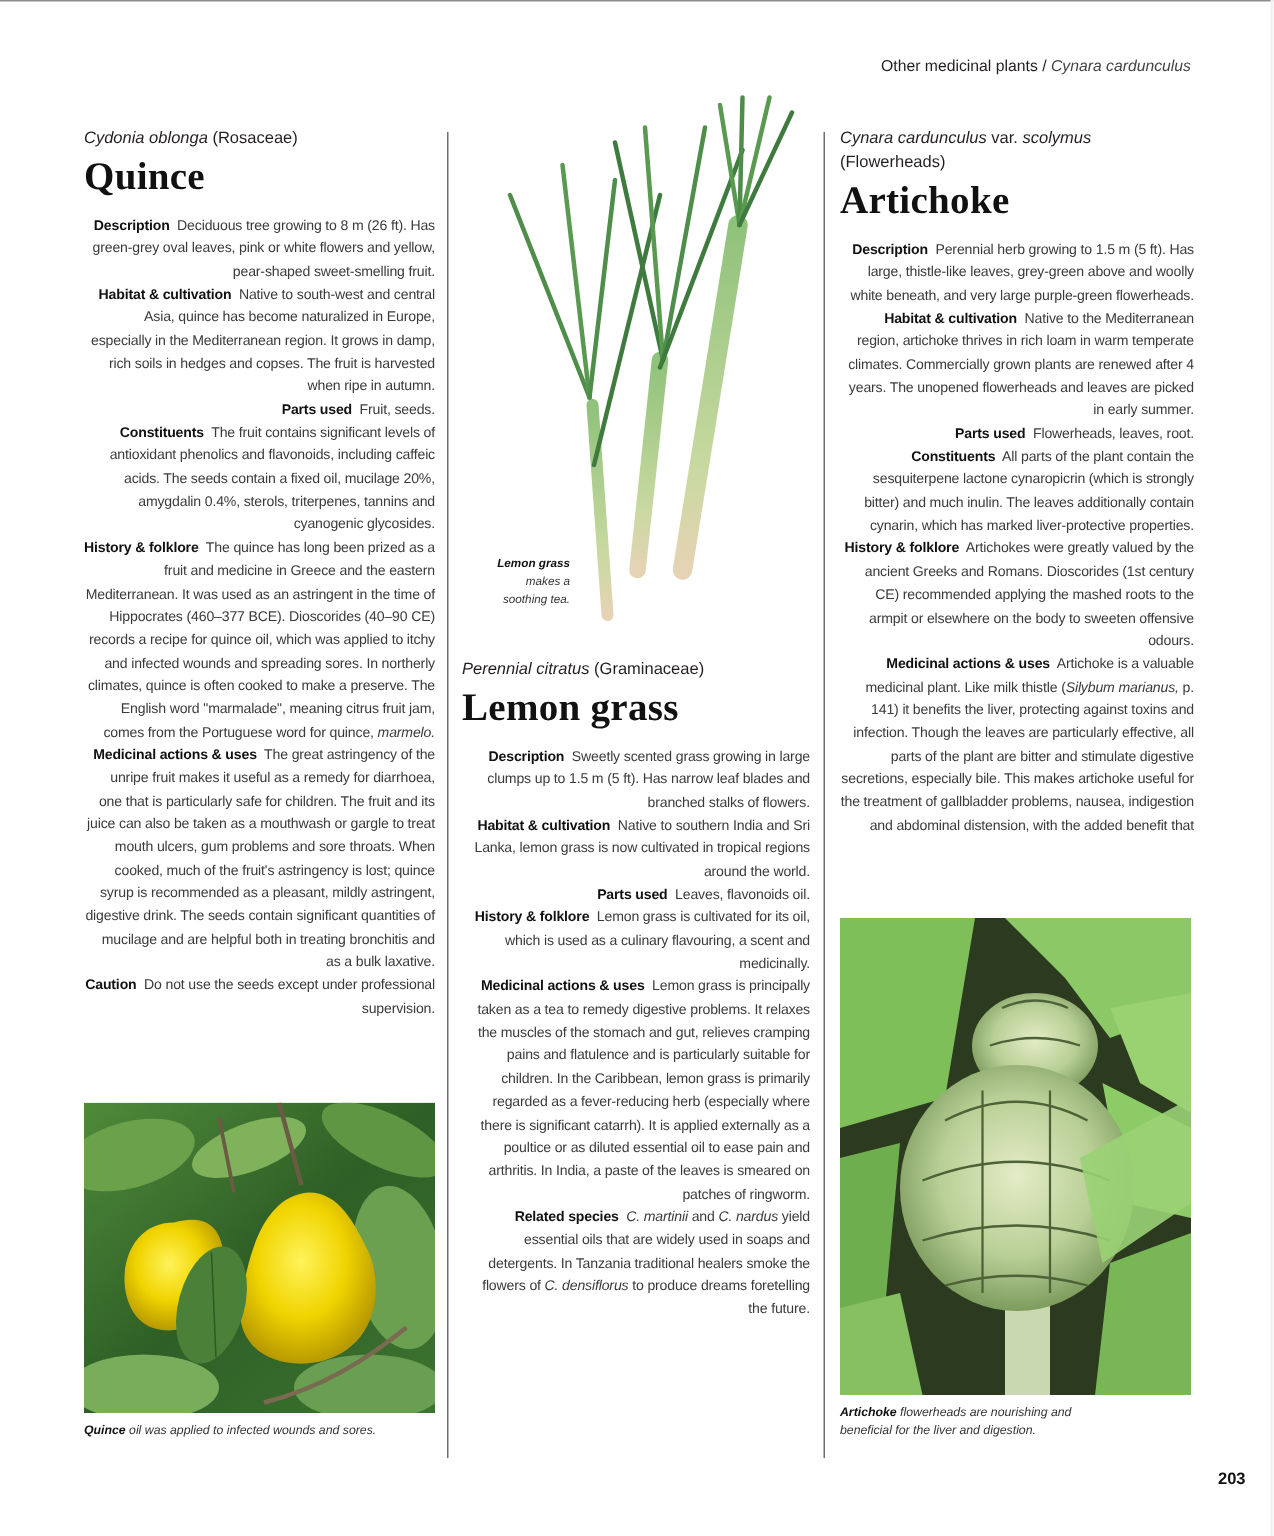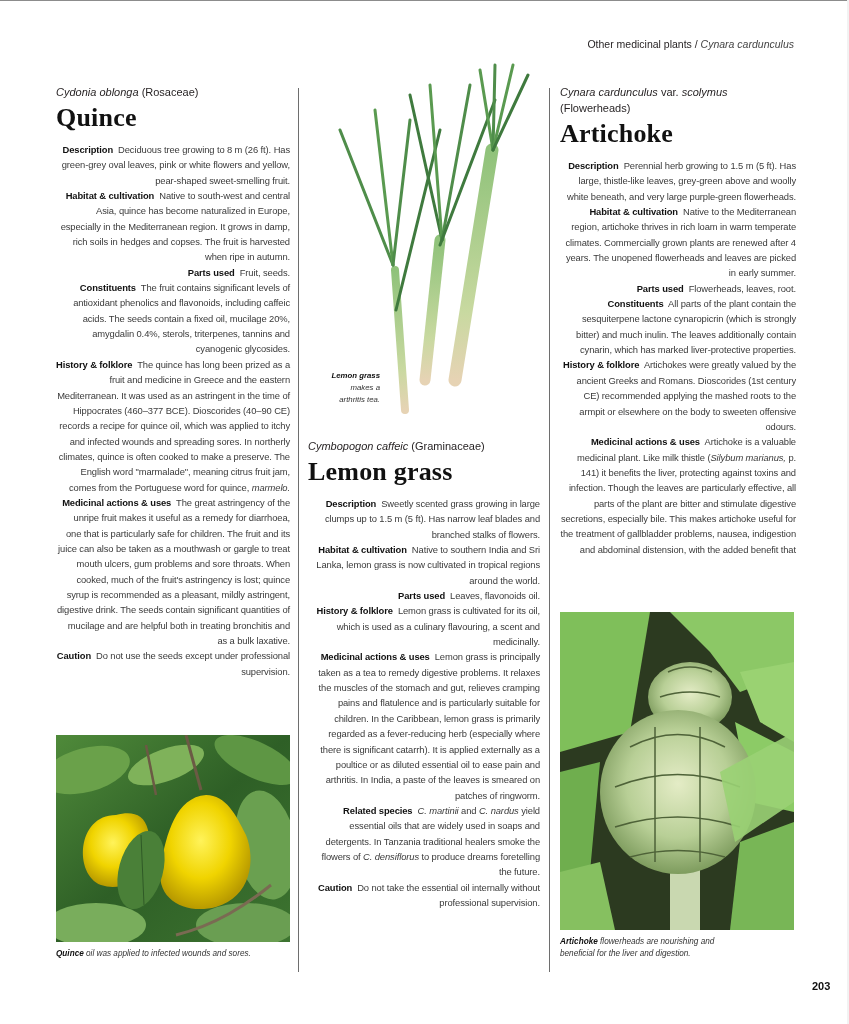--- a/index.html
+++ b/index.html
@@ -112,34 +112,33 @@
       <path d="M163 95 L150 15" stroke="#5a9a50" stroke-width="3"></path>
       <path d="M163 95 L165 10" stroke="#4f8d4a" stroke-width="3"></path>
       <path d="M163 95 L183 10" stroke="#5a9a50" stroke-width="3"></path>
       <path d="M163 95 L198 20" stroke="#3f7a3e" stroke-width="3"></path>
     </g>
   </svg>
 </div>
 <div class="caption" style="left:300px; top:370px; width:80px; text-align:right; font-size:7.8px; line-height:12px;">
   <b>Lemon grass</b><br>
   <span>makes a</span><br>
-  <span>arthritis tea.</span>
+  <span>soothing tea.</span>
 </div>
 
 <div class="col mid" style="top:438px;">
-  <div class="latin"><i>Cymbopogon caffeic</i> <span>(Graminaceae)</span></div>
+  <div class="latin"><i>Perennial citratus</i> <span>(Graminaceae)</span></div>
   <h2 class="common">Lemon grass</h2>
   <div class="body">
     <p><b>Description</b>&nbsp; <span>Sweetly scented grass growing in large clumps up to 1.5 m (5 ft). Has narrow leaf blades and branched stalks of flowers.</span></p>
     <p><b>Habitat &amp; cultivation</b>&nbsp; <span>Native to southern India and Sri Lanka, lemon grass is now cultivated in tropical regions around the world.</span></p>
     <p><b>Parts used</b>&nbsp; <span>Leaves, flavonoids oil.</span></p>
     <p><b>History &amp; folklore</b>&nbsp; <span>Lemon grass is cultivated for its oil, which is used as a culinary flavouring, a scent and medicinally.</span></p>
     <p><b>Medicinal actions &amp; uses</b>&nbsp; <span>Lemon grass is principally taken as a tea to remedy digestive problems. It relaxes the muscles of the stomach and gut, relieves cramping pains and flatulence and is particularly suitable for children. In the Caribbean, lemon grass is primarily regarded as a fever-reducing herb (especially where there is significant catarrh). It is applied externally as a poultice or as diluted essential oil to ease pain and arthritis. In India, a paste of the leaves is smeared on patches of ringworm.</span></p>
     <p><b>Related species</b>&nbsp; <i>C. martinii</i><span> and </span><i>C. nardus</i><span> yield essential oils that are widely used in soaps and detergents. In Tanzania traditional healers smoke the flowers of </span><i>C. densiflorus</i><span> to produce dreams foretelling the future.</span></p>
-    <p><b>Caution</b>&nbsp; <span>Do not take the essential oil internally without professional supervision.</span></p>
   </div>
 </div>
 
 <div class="col right">
   <div class="latin"><i>Cynara cardunculus</i><span> var. </span><i>scolymus</i> <span>(Flowerheads)</span></div>
   <h2 class="common">Artichoke</h2>
   <div class="body">
     <p><b>Description</b>&nbsp; <span>Perennial herb growing to 1.5 m (5 ft). Has large, thistle-like leaves, grey-green above and woolly white beneath, and very large purple-green flowerheads.</span></p>
     <p><b>Habitat &amp; cultivation</b>&nbsp; <span>Native to the Mediterranean region, artichoke thrives in rich loam in warm temperate climates. Commercially grown plants are renewed after 4 years. The unopened flowerheads and leaves are picked in early summer.</span></p>
     <p><b>Parts used</b>&nbsp; <span>Flowerheads, leaves, root.</span></p>

